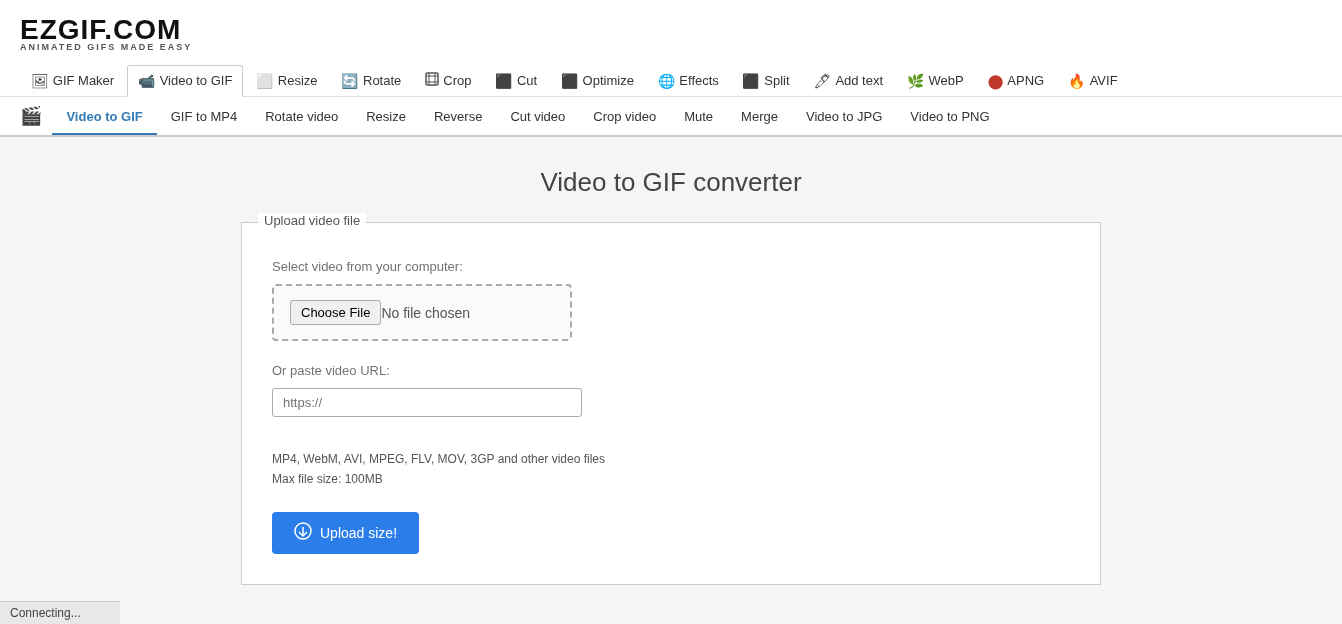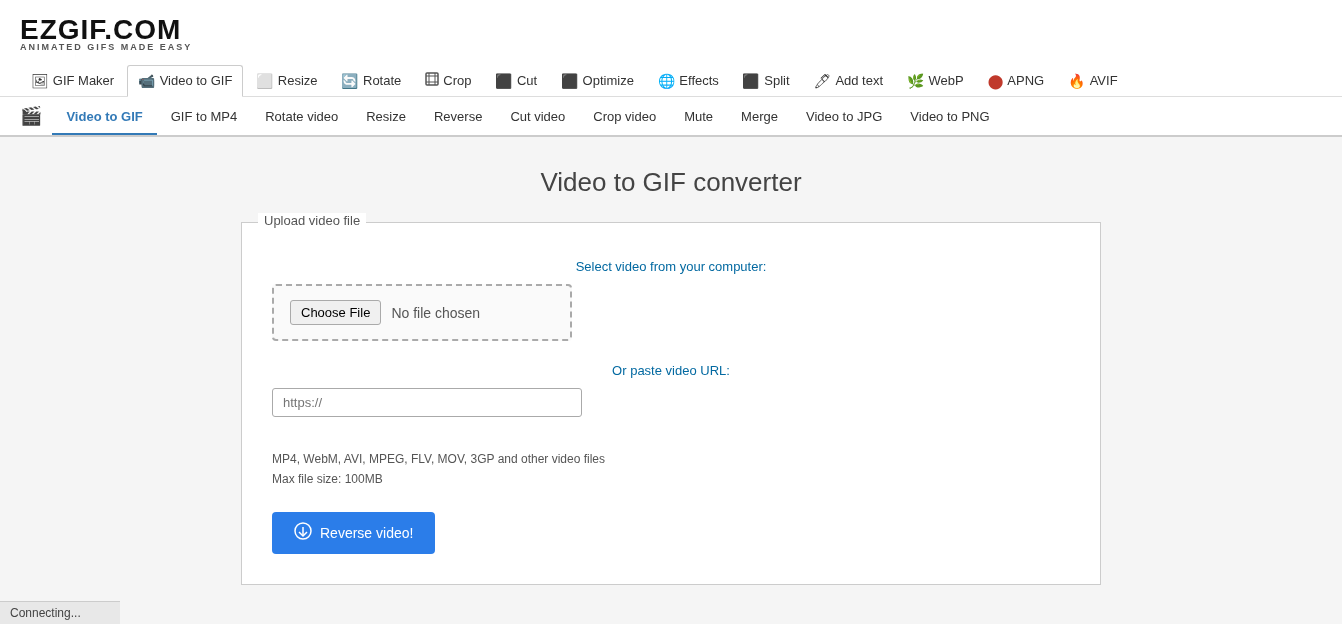--- a/index.html
+++ b/index.html
@@ -124,34 +124,32 @@
       top: -10px;
       left: 16px;
       background: #fff;
       padding: 0 6px;
       font-size: 13px;
       color: #555;
     }
 
     .section-label {
       font-size: 13px;
-      color: #0369a1;
+      color: #737373;
       margin-bottom: 10px;
       margin-top: 16px;
-      text-align: center;
     }
 
     
     .file-input-area {
       border: 2px dashed #aaa;
       border-radius: 4px;
       padding: 14px 16px;
       display: inline-flex;
       align-items: center;
-      gap: 10px;
       background: #fafafa;
       min-width: 300px;
     }
     .choose-file-btn {
       padding: 4px 10px;
       background: #f0f0f0;
       border: 1px solid #aaa;
       border-radius: 3px;
       font-size: 13px;
       cursor: pointer;
@@ -335,20 +333,20 @@
     </div>
 
     <button class="upload-btn">
       <span class="upload-btn-icon">
         <svg width="18" height="18" viewBox="0 0 18 18" fill="none" xmlns="http://www.w3.org/2000/svg">
           <circle cx="9" cy="9" r="8" stroke="white" stroke-width="1.5" fill="none"></circle>
           <polyline points="9,5 9,13" stroke="white" stroke-width="1.5"></polyline>
           <polyline points="5,10 9,14 13,10" stroke="white" stroke-width="1.5" fill="none"></polyline>
         </svg>
       </span>
-      <span>Reverse video!</span>
+      <span>Upload size!</span>
     </button>
   </div>
 </div>
 
 <div class="status-bar">
   <span>Connecting...</span>
 </div>
 
 </body></html>

